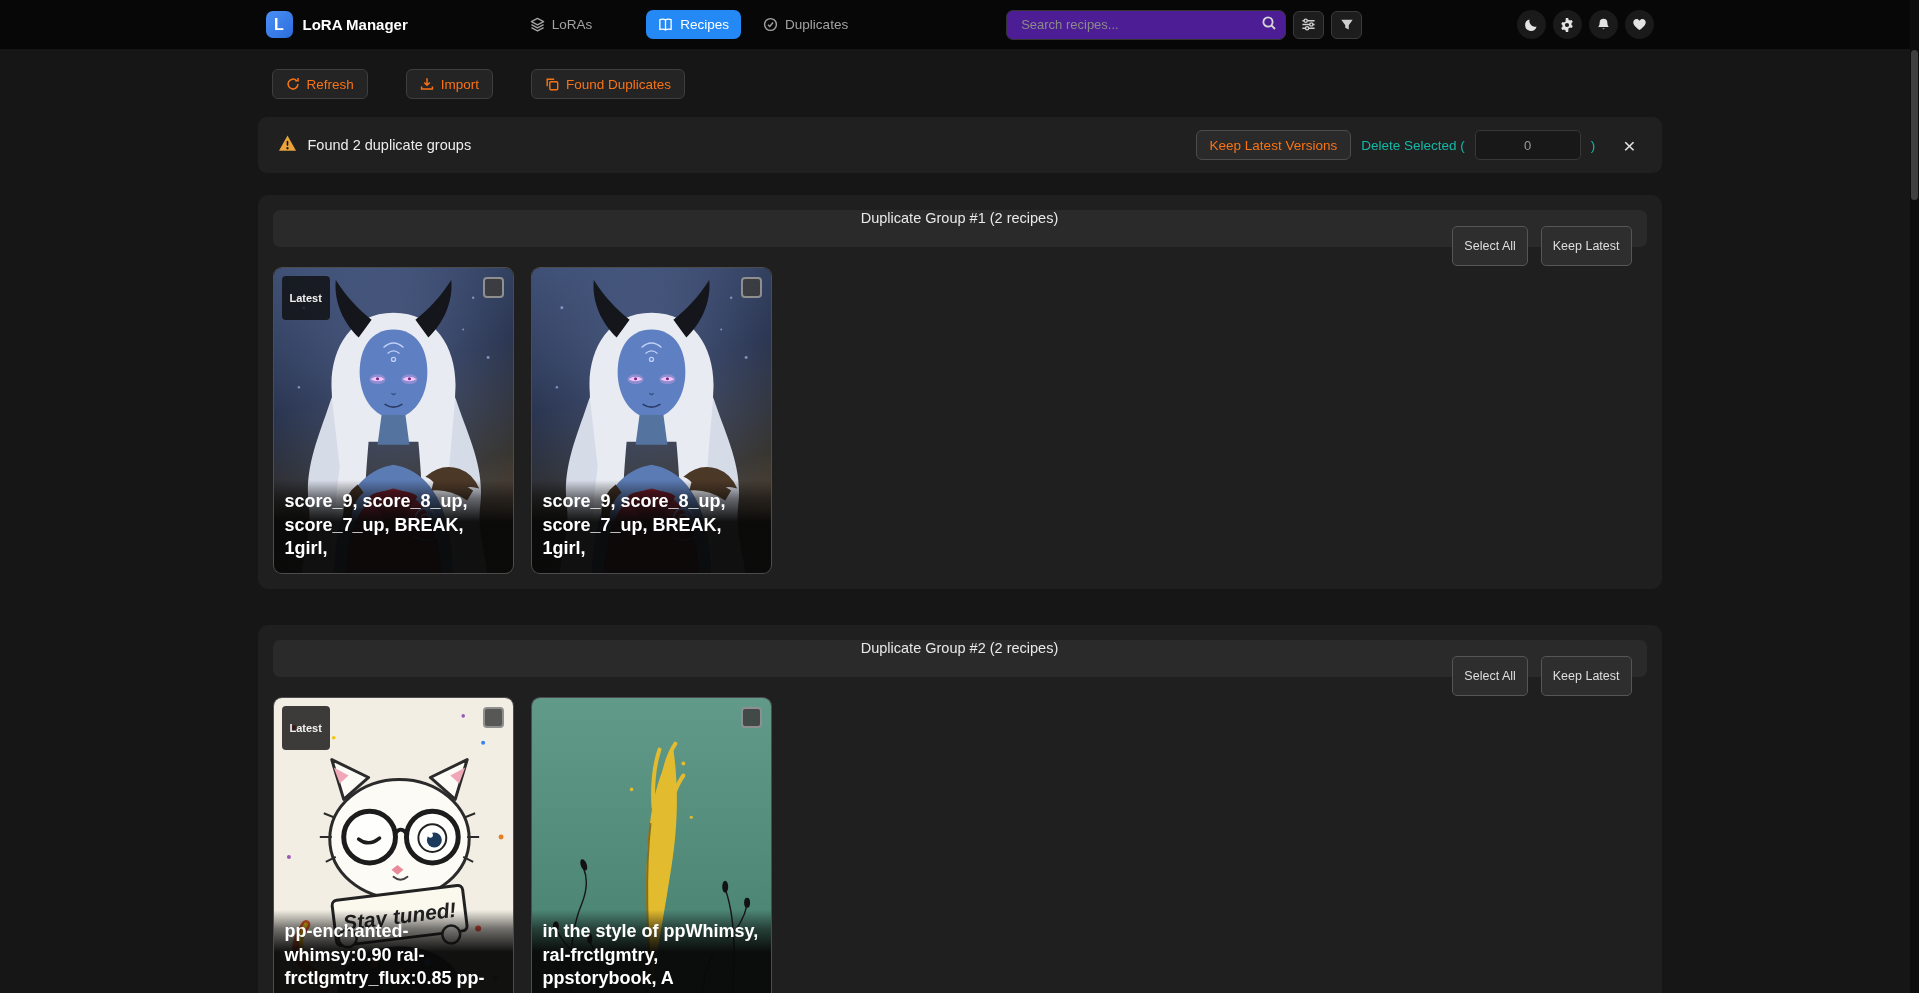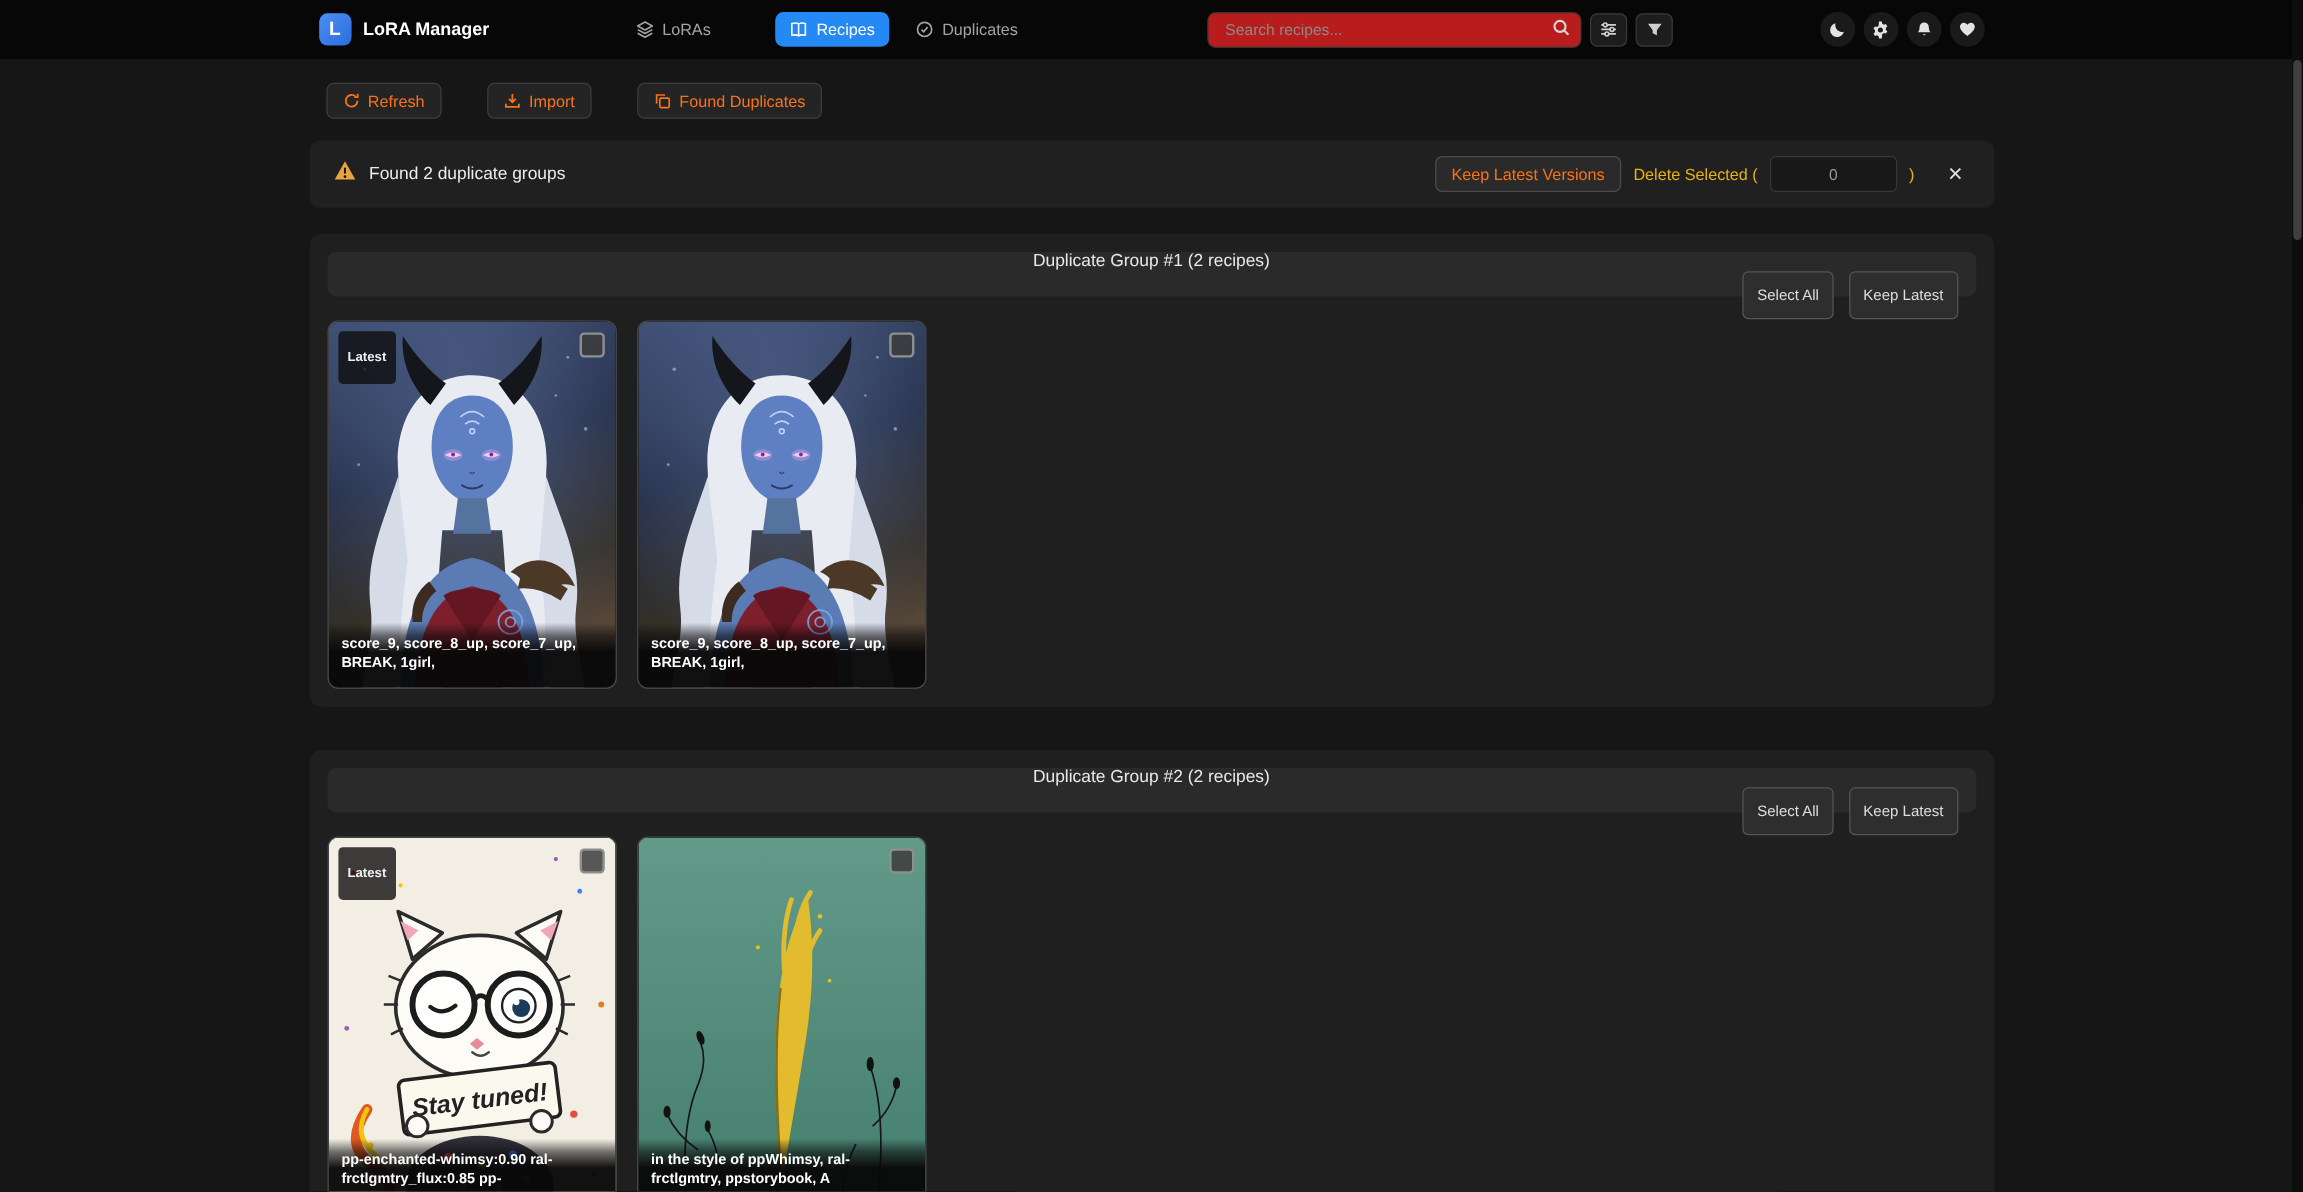--- a/index.html
+++ b/index.html
@@ -12,41 +12,41 @@
   .brand{display:flex;align-items:center;cursor:pointer;}
   .logo{width:27px;height:27px;border-radius:7px;background:linear-gradient(135deg,#4a90f4,#2c6cdd);
     color:#fff;font-weight:bold;font-size:16px;display:flex;align-items:center;justify-content:center;}
   .brand-title{color:#fff;font-size:15px;font-weight:700;margin-left:10px;}
   .tabs{display:flex;gap:10px;margin-left:110px;}
   .tab{display:flex;align-items:center;gap:7px;background:transparent;border:none;color:#a3a3a3;
     font-size:13.5px;padding:7px 12px;border-radius:7px;cursor:pointer;}
   .tab.active{background:#2589f5;color:#fff;margin-left:32px;}
   .tab svg,.iconbtn svg,.btn svg,.round-btn svg{display:block;}
   .search-group{display:flex;align-items:center;gap:7px;margin-left:146px;}
-  .searchbox{width:312px;height:30px;background:#b91c1c;border:1px solid #343434;border-radius:7px;
+  .searchbox{width:280px;height:30px;background:#4c1d95;border:1px solid #343434;border-radius:7px;
     display:flex;align-items:center;padding:0 5px 0 12px;box-sizing:border-box;}
   .searchbox input{flex:1;background:transparent;border:none;outline:none;color:#ddd;font-size:13px;}
   .searchbox input::placeholder{color:#8a8a8a;}
   .search-btn{background:transparent;border:none;color:#d6d6d6;padding:3px;cursor:pointer;}
   .iconbtn{width:31px;height:28px;background:#1d1d1d;border:1px solid #3a3a3a;border-radius:6px;
     color:#cfcfcf;display:flex;align-items:center;justify-content:center;cursor:pointer;}
   .right-icons{margin-left:auto;display:flex;gap:7px;}
   .round-btn{width:29px;height:29px;border-radius:50%;background:#1a1a1a;border:none;color:#e3e3e3;
     display:flex;align-items:center;justify-content:center;font-size:15px;cursor:pointer;}
   
   .container{width:1404px;margin:0 auto;}
   .toolbar{display:flex;gap:38px;margin-top:20px;padding-left:14px;}
   .btn{display:inline-flex;align-items:center;gap:7px;height:30px;padding:0 13px;background:#242424;
     border:1px solid #3e3e3e;border-radius:6px;color:#f97316;font-size:13.5px;cursor:pointer;}
   
   .alert{margin-top:18px;background:#202020;border-radius:9px;height:56px;display:flex;
     align-items:center;padding:0 20px;box-sizing:border-box;}
   .alert-msg{color:#ececec;font-size:14.5px;margin-left:11px;}
   .alert-right{margin-left:auto;display:flex;align-items:center;gap:10px;}
-  .muted{color:#eab308;font-size:13.5px;}
+  .muted{color:#14b8a6;font-size:13.5px;}
   .count-input{width:100px;height:26px;background:#181818;border:1px solid #383838;border-radius:5px;
     color:#9a9a9a;text-align:center;font-size:13px;}
   .close-btn{background:none;border:none;color:#e0e0e0;font-size:21px;margin-left:12px;
     cursor:pointer;line-height:1;}
   
   .group{margin-top:22px;background:#1f1f1f;border-radius:10px;padding:15px;box-sizing:border-box;}
   .group.second{margin-top:36px;}
   .group-header{background:#2a2a2a;border-radius:7px;height:37px;display:flex;align-items:center;
     padding:0 15px;flex-direction:column;}
   .group-title{color:#e9e9e9;font-size:14.5px;}
@@ -54,21 +54,21 @@
   .sm-btn{height:40px;padding:0 11px;background:#2e2e2e;border:1px solid #565656;border-radius:5px;
     color:#dedede;font-size:12.5px;cursor:pointer;}
   .cards{display:flex;gap:17px;margin-top:20px;}
   .card{position:relative;width:241px;height:307px;border-radius:9px;overflow:hidden;background:#111;
     border:1px solid rgba(255,255,255,.25);box-sizing:border-box;cursor:pointer;flex:0 0 auto;}
   .card svg.art{position:absolute;inset:0;width:100%;height:100%;}
   .badge{position:absolute;top:8px;left:8px;background:rgba(14,14,14,.8);color:#f0f0f0;font-size:11px;
     padding:16px 8px;border-radius:4px;font-weight:600;}
   .checkbox{position:absolute;top:9px;right:9px;width:21px;height:21px;border-radius:4px;
     background:rgba(60,60,60,.85);border:2px solid #8f8f8f;box-sizing:border-box;}
-  .caption{position:absolute;left:0;right:0;bottom:0;padding:10px 11px 12px;color:#fff;font-size:12px;
+  .caption{position:absolute;left:0;right:0;bottom:0;padding:10px 11px 12px;color:#fff;font-size:18px;
     font-weight:700;line-height:1.32;
     background:linear-gradient(to top,rgba(8,8,8,.96) 55%,rgba(8,8,8,.55) 80%,rgba(8,8,8,0));}
   
   .scrollbar{position:fixed;top:0;right:0;width:9px;height:993px;background:#0d0d0d;}
   .scroll-thumb{position:absolute;top:50px;left:1px;width:7px;height:150px;background:#3f3f3f;border-radius:4px;}
 </style>
 </head>
 <body>
 
 <header class="topbar">

